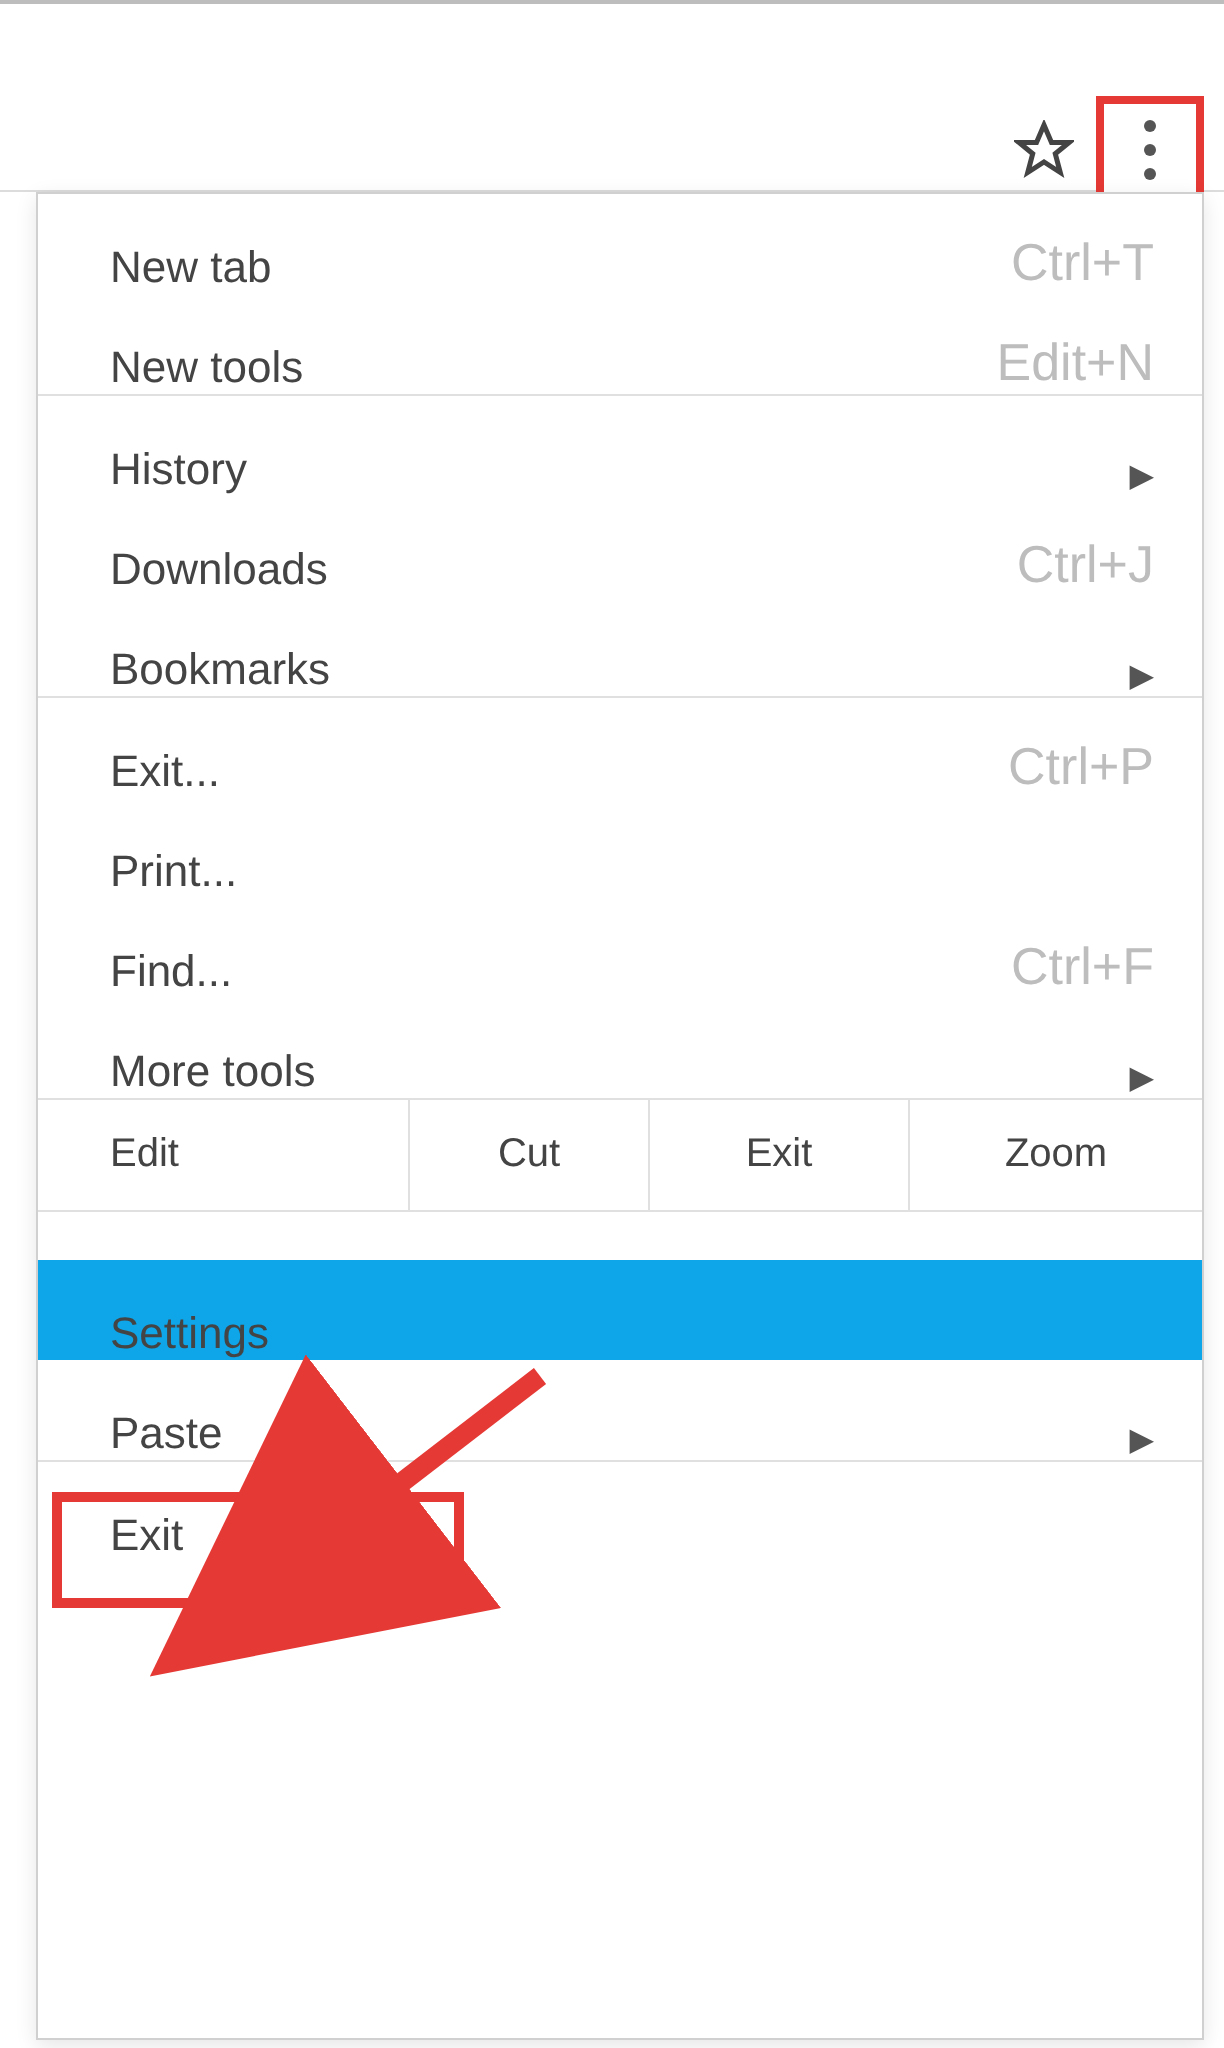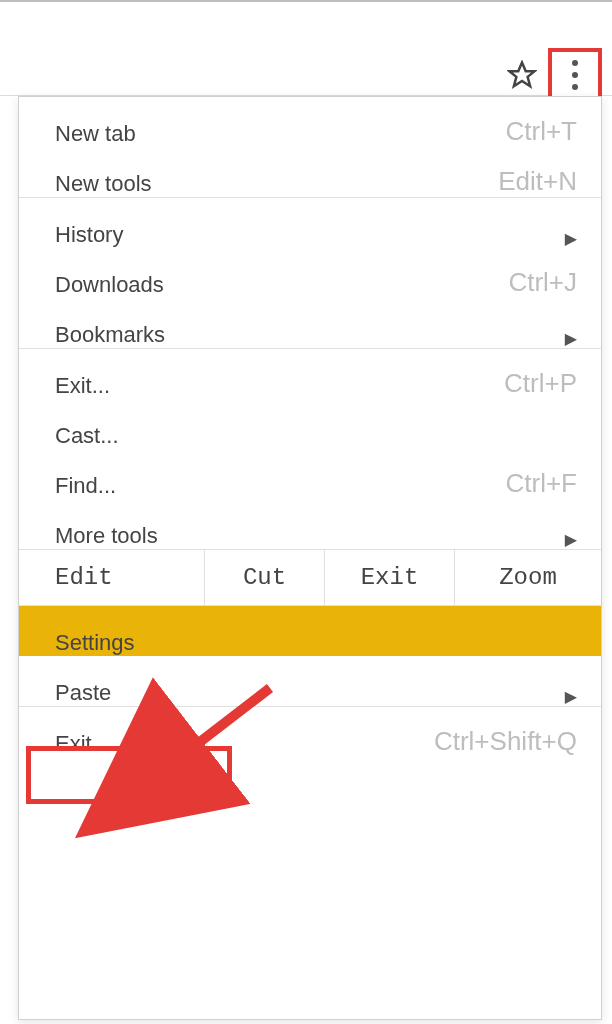--- a/index.html
+++ b/index.html
@@ -57,21 +57,21 @@
   .section:last-child { border-bottom: none; }
   .item {
     display: flex;
     align-items: flex-end;
     height: 50px;
     padding: 0 24px 0 36px;
     font-size: 22px;
     color: #444;
     position: relative;
   }
-  .item.highlight { background: #eab308; }
+  .item.highlight { background: #0ea5e9; margin-top: 24px; }
   .item .label { flex: 1; }
   .item .shortcut { color: #bdbdbd; font-size: 26px; }
   .item .arrow {
     color: #555;
     font-size: 16px;
     margin-left: 8px;
   }
   .zoom-row {
     display: flex;
     height: 60px;
@@ -103,21 +103,21 @@
   .fullscreen-icon span:nth-child(3){ border-right:none; border-top:none; }
   .fullscreen-icon span:nth-child(4){ border-left:none; border-top:none; }
   .edit-row {
     display: flex;
     height: 56px;
     border-bottom: 1px solid #e0e0e0;
   }
   .edit-row > div {
     display:flex; align-items:center; justify-content:center;
     border-right: 1px solid #e0e0e0;
-    font-size: 24px; color:#444;font-family:Liberation Mono, monospace;
+    font-size: 20px; color:#444;
   }
   .edit-row > div:last-child { border-right:none; }
   .edit-label { width: 186px; padding-left: 36px; justify-content:flex-start !important; }
   .edit-cut { width: 120px; }
   .edit-copy { width: 130px; }
   .edit-paste { flex:1; }
   .settings-highlight {
     position: absolute;
     border: 5px solid #e53935;
     left: 26px;
@@ -184,21 +184,21 @@
     </div>
   </div>
 
 
   <div class="section">
     <div class="item">
       <span class="label">Exit...</span>
       <span class="shortcut">Ctrl+P</span>
     </div>
     <div class="item">
-      <span class="label">Cast...</span>
+      <span class="label">Print...</span>
     </div>
     <div class="item">
       <span class="label">Find...</span>
       <span class="shortcut">Ctrl+F</span>
     </div>
     <div class="item">
       <span class="label">More tools</span>
       <span class="arrow">▶</span>
     </div>
   </div>
@@ -216,21 +216,20 @@
     </div>
     <div class="item">
       <span class="label">Paste</span>
       <span class="arrow">▶</span>
     </div>
   </div>
 
   <div class="section">
     <div class="item">
       <span class="label">Exit</span>
-      <span class="shortcut">Ctrl+Shift+Q</span>
     </div>
   </div>
 
 </div>
 
 <div class="settings-highlight"></div>
 
 <div class="arrow-anno">
   <svg width="140" height="120">
     <defs>

